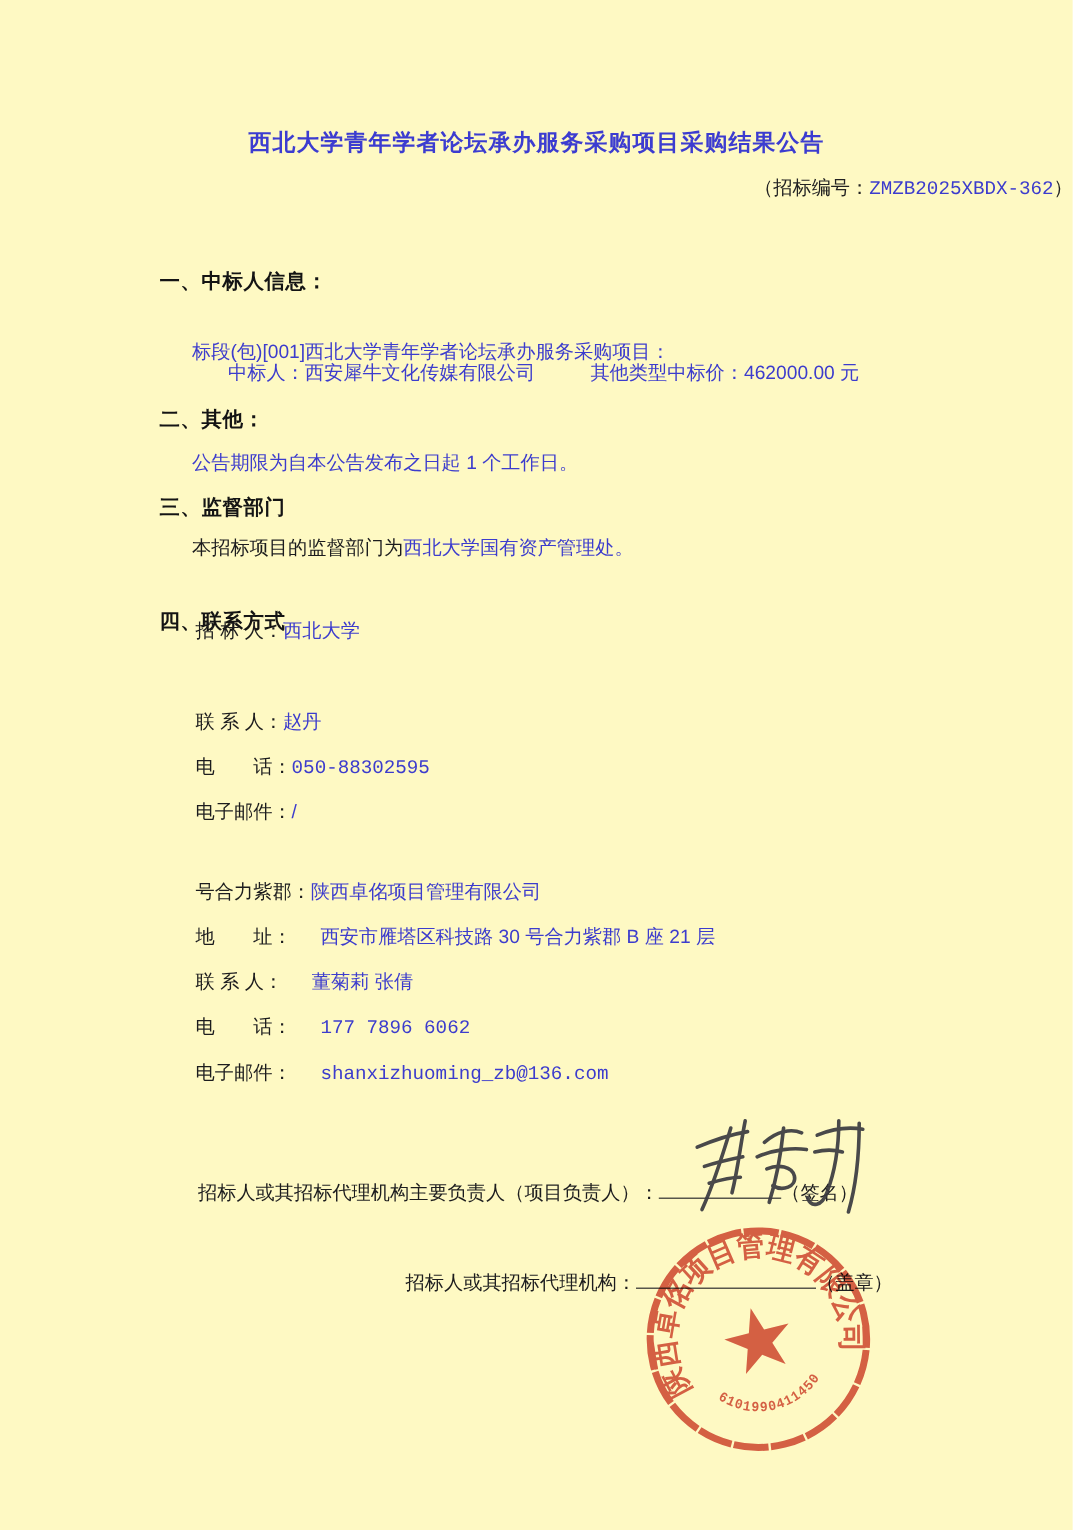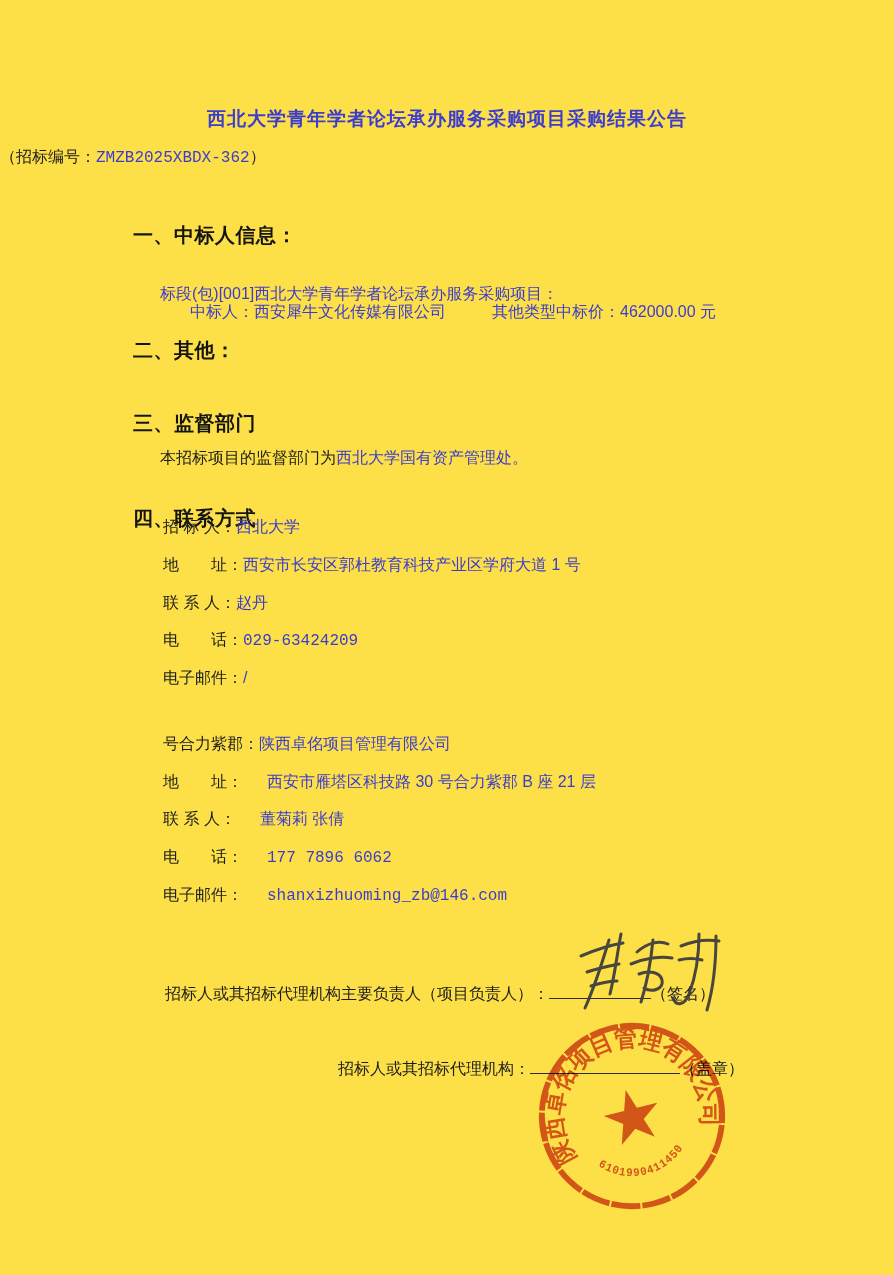--- a/index.html
+++ b/index.html
@@ -1,34 +1,34 @@
 <!DOCTYPE html>
 <html><head>
 <meta charset="utf-8">
 <style>
   html,body{margin:0;padding:0;background:#ffffff;}
   .page{
     position:relative;
     width:894px;height:1275px;
-    background:#fde047;
+    background:#fef9c3;
     font-family:"Liberation Sans","DejaVu Sans",sans-serif;
     color:#1c1c1e;
     overflow:hidden;
   }
   .line{position:absolute;font-size:16px;white-space:nowrap;line-height:22px;}
   .title{
     position:absolute;top:106px;left:0;width:100%;
     text-align:center;font-size:19px;font-weight:bold;
     color:#3c3cd0;letter-spacing:1px;
   }
   .subtitle{
     position:absolute;top:147px;left:0;width:100%;
-    text-align:left;font-size:16px;color:#222;
+    text-align:right;font-size:16px;color:#222;
   }
-  .heading{font-weight:bold;font-size:20px;color:#141414;letter-spacing:0.5px;}
+  .heading{font-weight:bold;font-size:17px;color:#141414;letter-spacing:0.5px;}
   .blue{color:#3c3ccd;}
   .mono{font-family:"Liberation Mono","DejaVu Sans Mono",monospace;}
   .gap-price{margin-left:46px;}
   .val-gap{margin-left:24px;}
   .uline{
     display:inline-block;height:17px;
     border-bottom:1.5px solid #2e2e2e;
     vertical-align:baseline;
   }
   .uline-sign{width:102px;}
@@ -49,58 +49,56 @@
     <span>（招标编号：</span><span class="blue mono">ZMZB2025XBDX-362</span><span>）</span>
   </div>
 
   <div class="line heading" style="top:224px;left:133px;">一、中标人信息：</div>
   <div class="line blue" style="top:263px;left:160px;margin-top:20px;">标段(包)[001]西北大学青年学者论坛承办服务采购项目：</div>
   <div class="line" style="top:301px;left:190px;">
     <span class="blue">中标人：</span><span class="blue">西安犀牛文化传媒有限公司</span><span class="blue gap-price">其他类型中标价：</span><span class="blue">462000.00 元</span>
   </div>
 
   <div class="line heading" style="top:339px;left:133px;">二、其他：</div>
+  <div class="line blue" style="top:376px;left:160px;">公告期限为自本公告发布之日起 1 个工作日。</div>
 
   <div class="line heading" style="top:412px;left:133px;">三、监督部门</div>
   <div class="line" style="top:447px;left:160px;">
     <span>本招标项目的监督部门为</span><span class="blue">西北大学国有资产管理处。</span>
   </div>
 
   <div class="line heading" style="top:481px;left:133px;margin-top:26px;">四、联系方式</div>
 
   <div class="line" style="top:516px;left:163px;">
     <span>招 标 人：</span><span class="blue">西北大学</span>
   </div>
-  <div class="line" style="top:554px;left:163px;">
-    <span>地　　址：</span><span class="blue">西安市长安区郭杜教育科技产业区学府大道 1 号</span>
-  </div>
   <div class="line" style="top:592px;left:163px;">
     <span>联 系 人：</span><span class="blue">赵丹</span>
   </div>
   <div class="line" style="top:629px;left:163px;">
-    <span>电　　话：</span><span class="blue mono">029-63424209</span>
+    <span>电　　话：</span><span class="blue mono">050-88302595</span>
   </div>
   <div class="line" style="top:667px;left:163px;">
     <span>电子邮件：</span><span class="blue">/</span>
   </div>
 
   <div class="line" style="top:733px;left:163px;">
     <span>号合力紫郡：</span><span class="blue">陕西卓佲项目管理有限公司</span>
   </div>
   <div class="line" style="top:771px;left:163px;">
     <span>地　　址：</span><span class="blue val-gap">西安市雁塔区科技路 30 号合力紫郡 B 座 21 层</span>
   </div>
   <div class="line" style="top:808px;left:163px;">
     <span>联 系 人：</span><span class="blue val-gap">董菊莉 张倩</span>
   </div>
   <div class="line" style="top:846px;left:163px;">
     <span>电　　话：</span><span class="blue mono val-gap">177 7896 6062</span>
   </div>
   <div class="line" style="top:884px;left:163px;">
-    <span>电子邮件：</span><span class="blue mono val-gap">shanxizhuoming_zb@146.com</span>
+    <span>电子邮件：</span><span class="blue mono val-gap">shanxizhuoming_zb@136.com</span>
   </div>
 
   <div class="line" style="top:981px;left:165px;z-index:1;">
     <span>招标人或其招标代理机构主要负责人（项目负责人）：</span><span class="uline uline-sign"></span><span>（签名）</span>
   </div>
 
   <svg class="signature-svg" width="152" height="88" viewBox="0 0 152 88">
     <g fill="none" stroke="#3a3a40" stroke-width="3" stroke-linecap="round" opacity="0.92">
       <path d="M34,12 C28,32 20,58 10,80"></path>
       <path d="M6,28 C20,22 36,17 48,15"></path>

